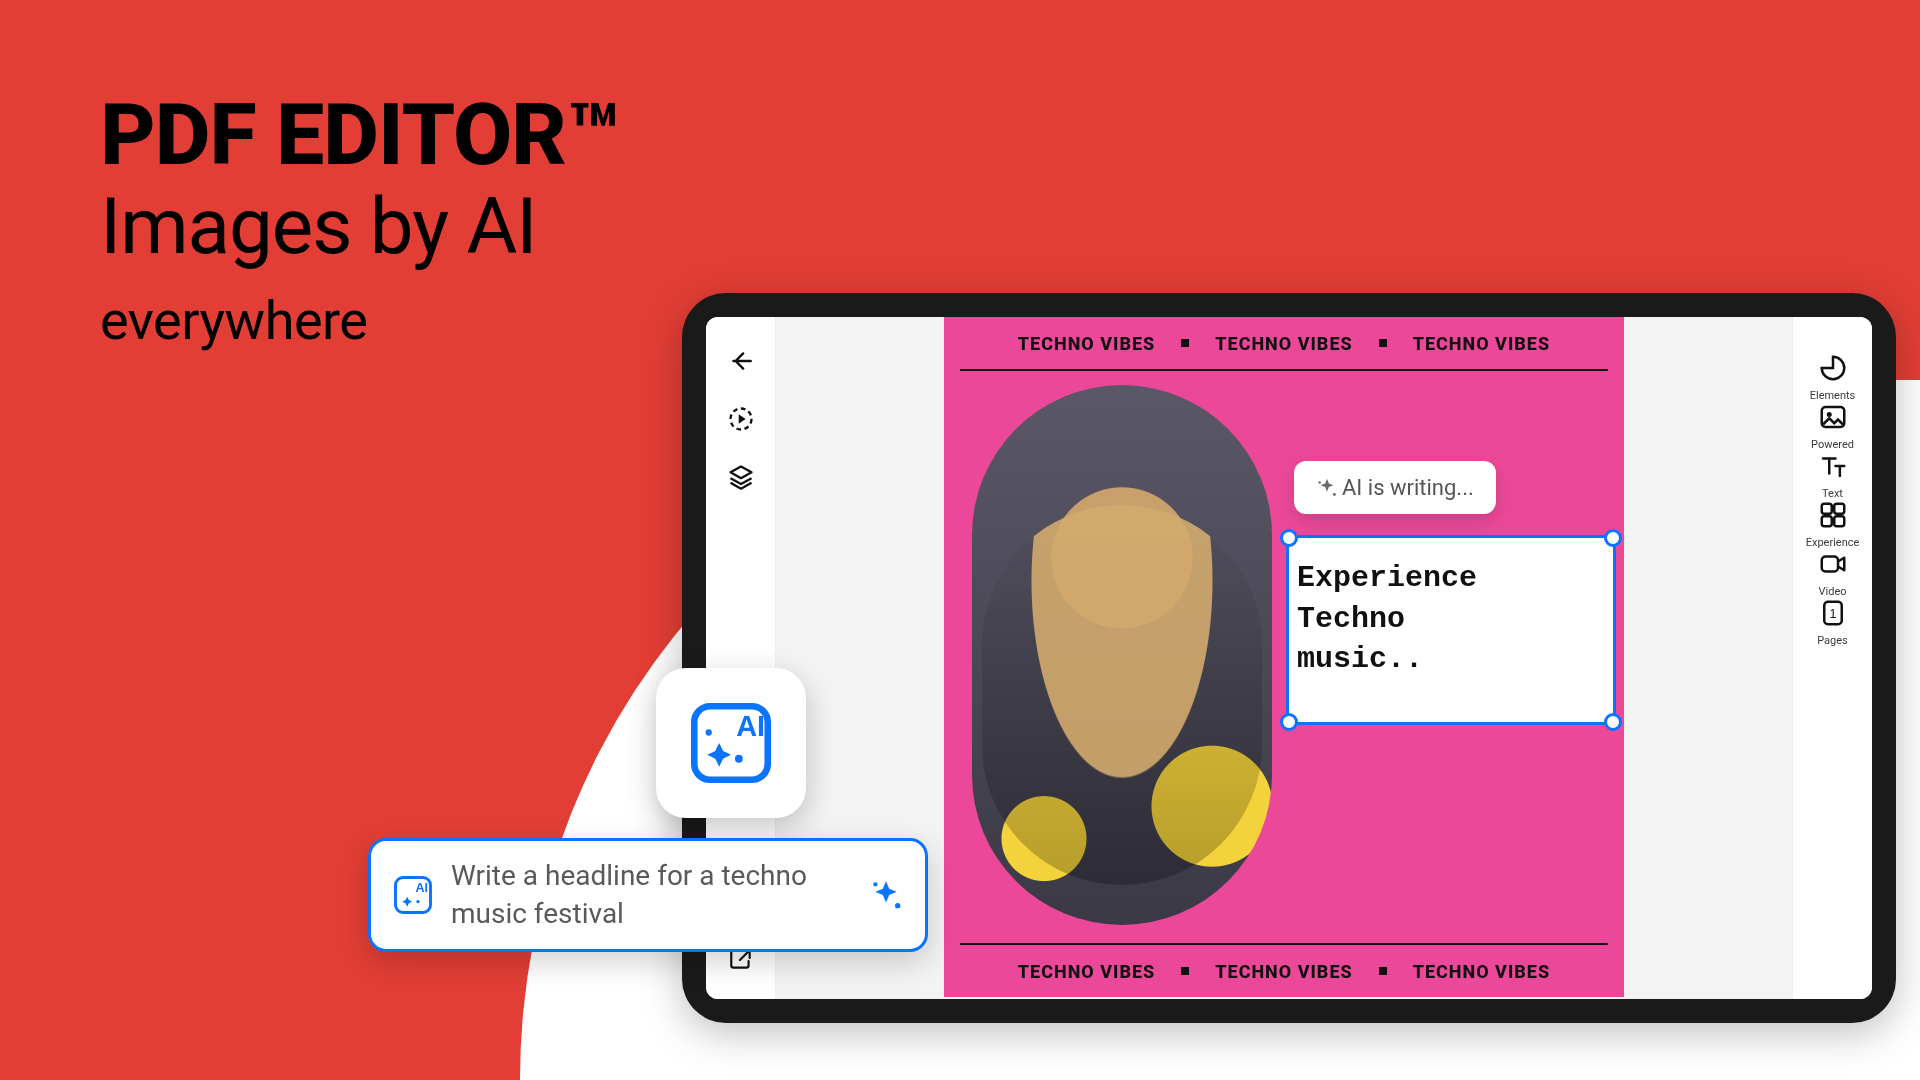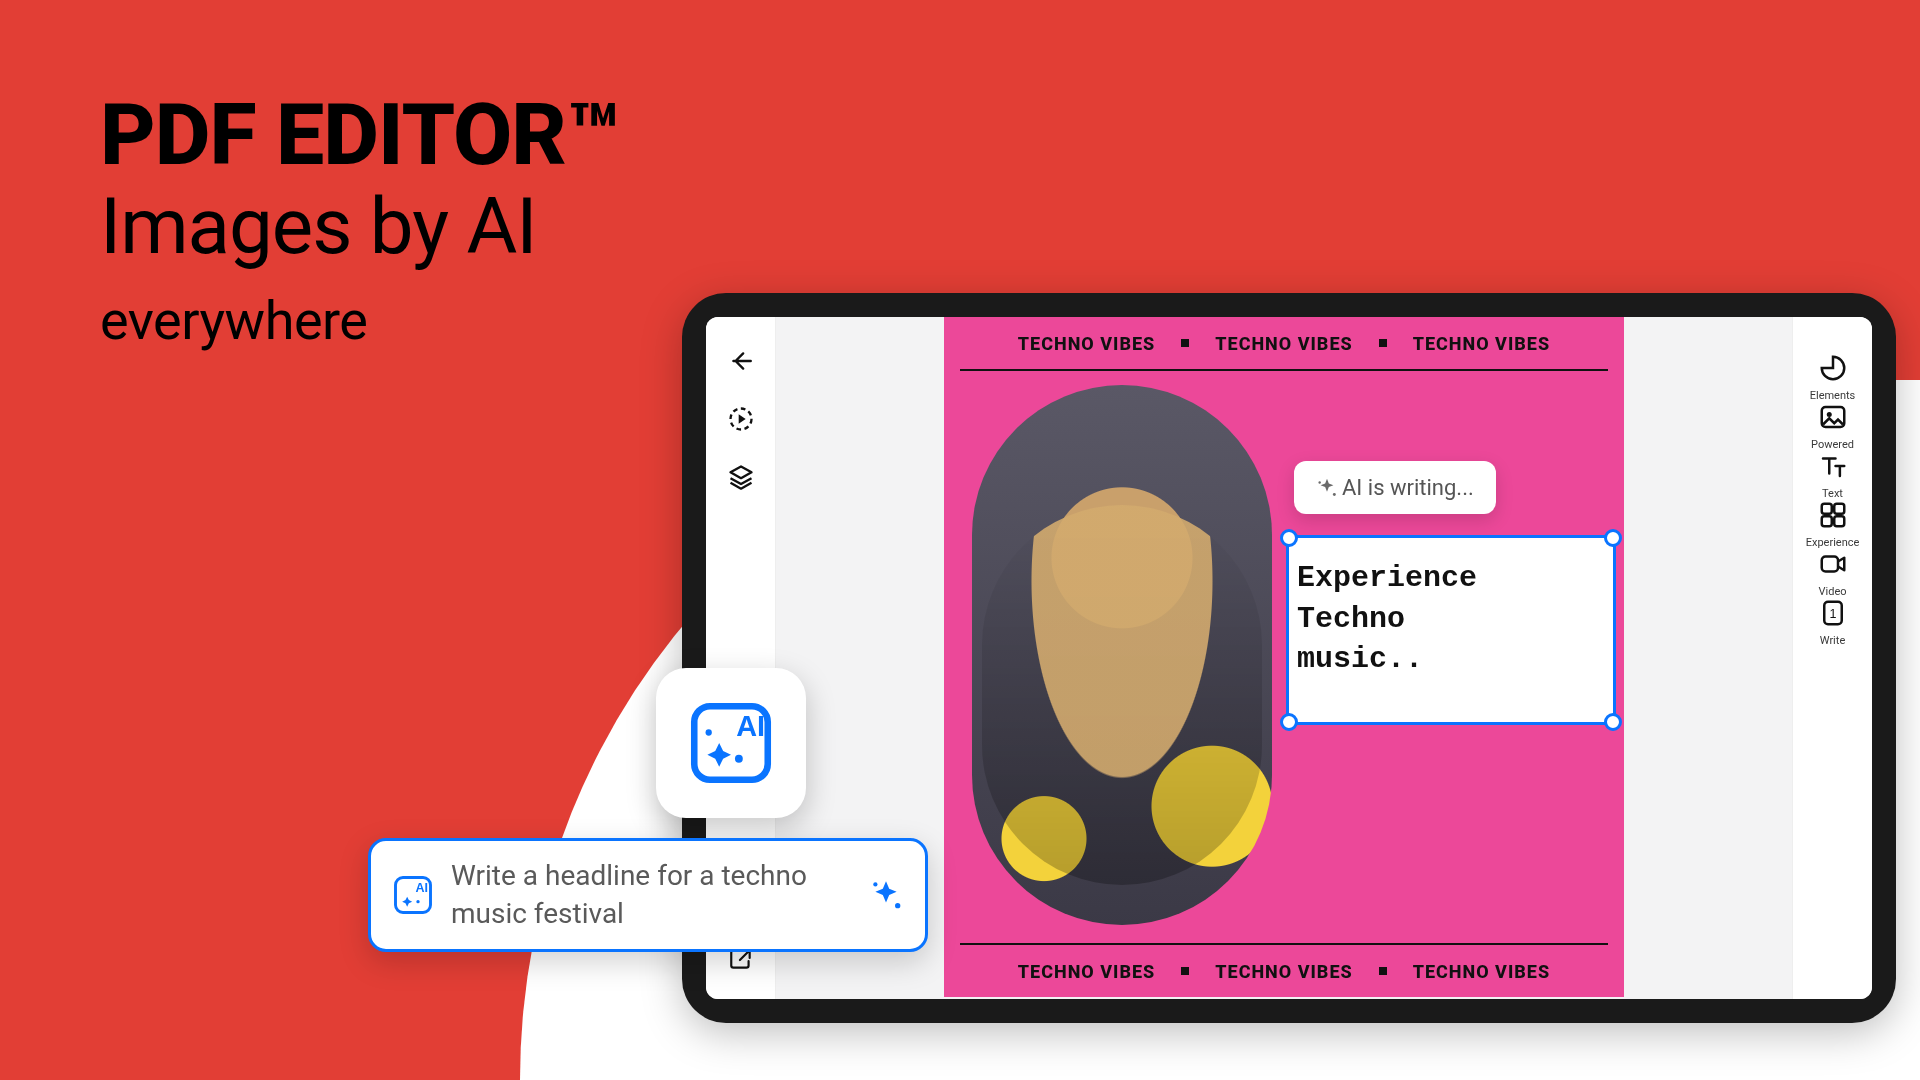--- a/index.html
+++ b/index.html
@@ -200,21 +200,21 @@
               <rect x="3" y="6" width="13" height="12" rx="3" stroke="#111" stroke-width="2" fill="none"></rect>
               <path d="M16 10l5-3v10l-5-3" stroke="#111" stroke-width="2" fill="none" stroke-linejoin="round"></path>
             </svg>
           <span class="lbl">Video</span>
         </div>
         <div class="rtool">
           <svg width="30" height="30" viewBox="0 0 24 24">
               <rect x="5" y="3" width="14" height="18" rx="3" stroke="#111" stroke-width="2" fill="none"></rect>
               <text x="12" y="16" font-size="10" text-anchor="middle" fill="#111" font-family="Arial">1</text>
             </svg>
-          <span class="lbl">Write</span>
+          <span class="lbl">Pages</span>
         </div>
       </div>
 
       <div class="canvas-area">
         <div class="poster">
           <div class="marquee top">
             <span>TECHNO VIBES</span>
               <span class="sq"></span>
             <span>TECHNO VIBES</span>
               <span class="sq"></span>

